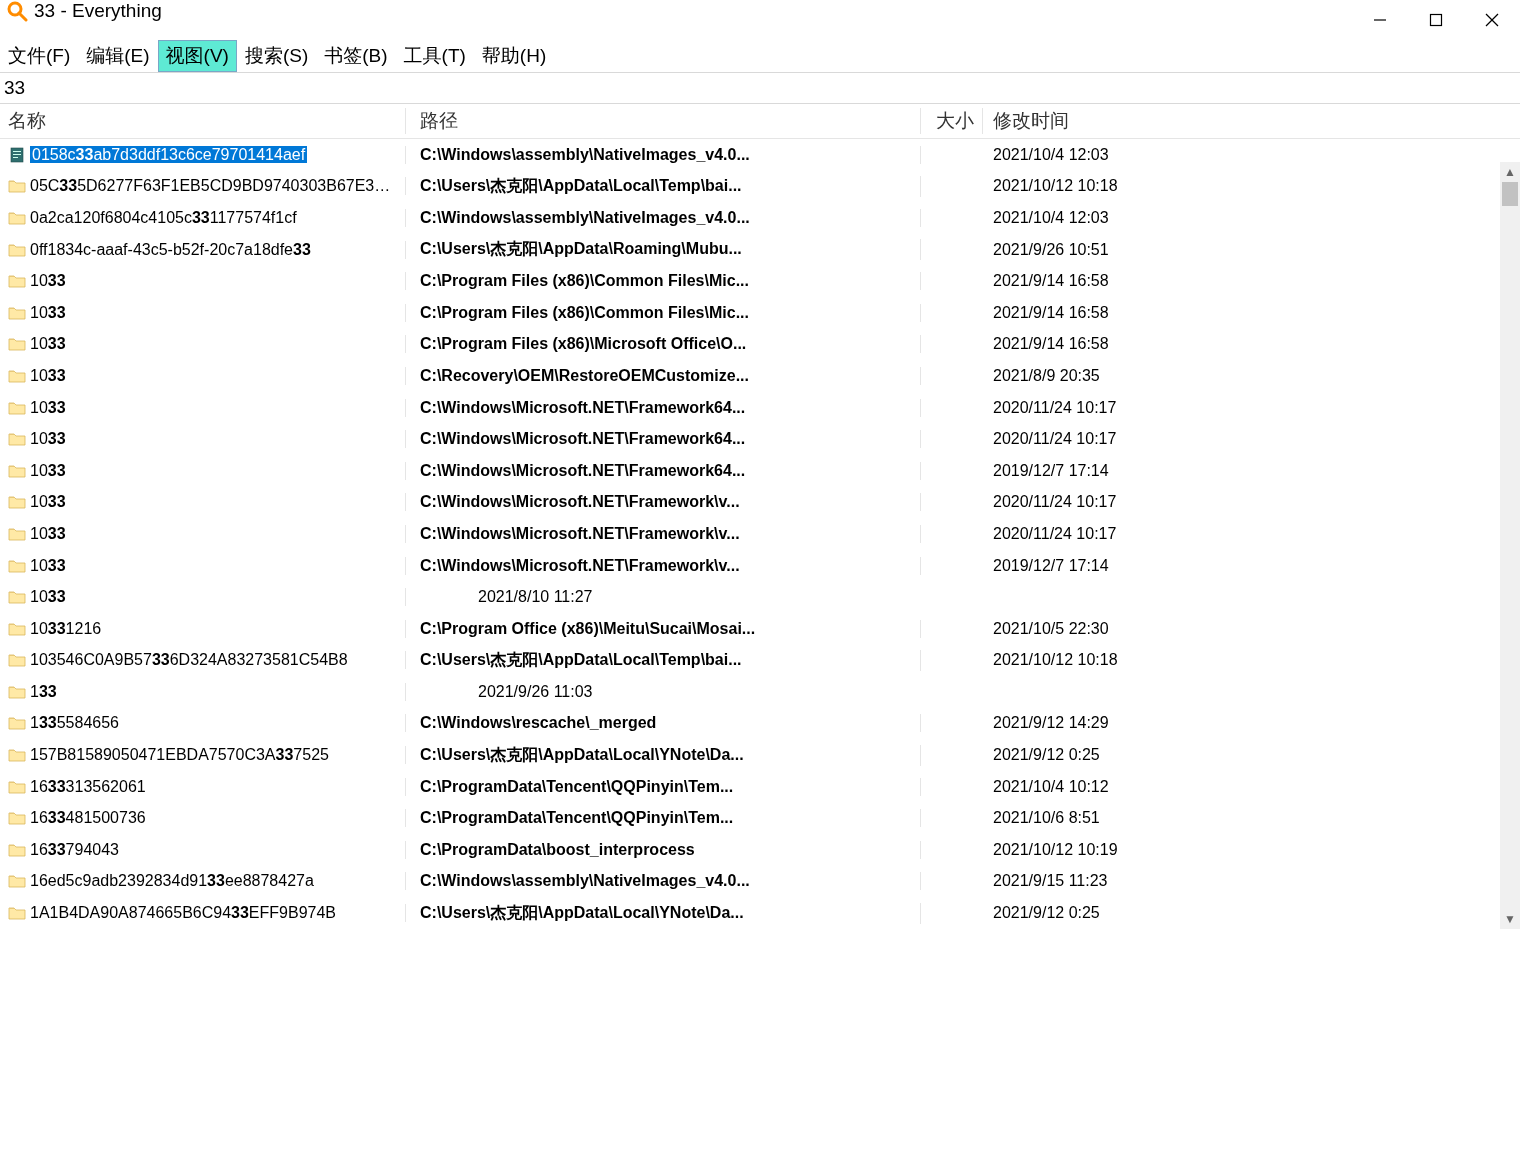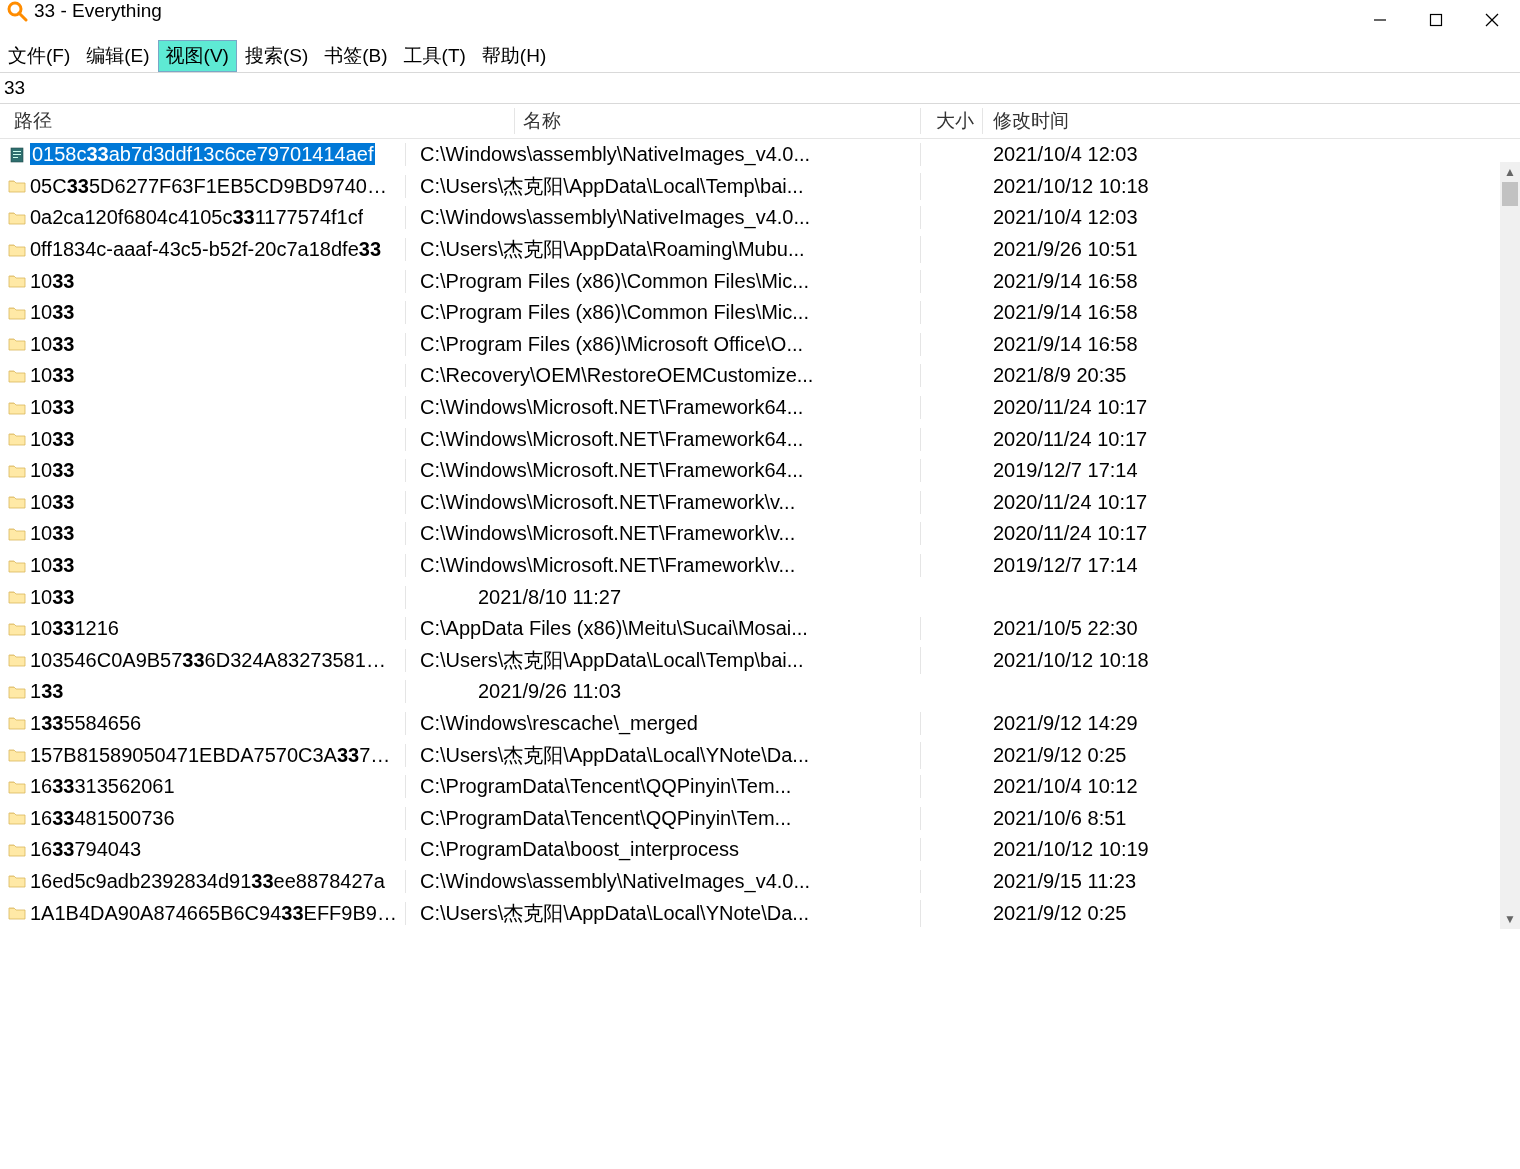--- a/index.html
+++ b/index.html
@@ -16,24 +16,24 @@
   .menu-item.active{background:#5eead4;border:1px solid #7aa7c7;padding:2px 7px;}
   .searchbar{border-top:1px solid #d9d9d9;border-bottom:1px solid #d9d9d9;height:30px;}
   .searchbar input{border:0;outline:0;width:100%;height:100%;font-size:19px;padding:0 4px;box-sizing:border-box;}
   .headers{display:flex;height:34px;align-items:center;border-bottom:1px solid #e5e5e5;font-size:19px;color:#333;}
   .col{box-sizing:border-box;padding:0 8px;white-space:nowrap;overflow:hidden;text-overflow:ellipsis;}
   .col-name{flex:0 0 406px;border-right:1px solid #e5e5e5;}
   .col-path{flex:0 0 515px;border-right:1px solid #e5e5e5;padding-left:14px;}
   .col-size{flex:0 0 62px;border-right:1px solid #e5e5e5;text-align:right;}
   .col-mod{flex:1 1 auto;padding-left:10px;}
   .rows{}
-  .row{display:flex;height:31.6px;align-items:center;font-size:20px;justify-content:space-between;}
+  .row{display:flex;height:31.6px;align-items:center;font-size:16px;justify-content:space-between;}
   .row .col-name{display:flex;align-items:center;overflow:hidden;}
   .row .col-name .fname{white-space:nowrap;overflow:hidden;text-overflow:ellipsis;}
-  .row .col-path{white-space:nowrap;overflow:hidden;text-overflow:ellipsis;color:#000;}
+  .row .col-path{white-space:nowrap;overflow:hidden;text-overflow:ellipsis;color:#000;font-weight:bold;}
   .row .col-mod{white-space:nowrap;}
   .folder-icon{flex:0 0 18px;width:18px;height:16px;margin-right:4px;}
   .folder-icon svg{display:block;}
   .row.selected .selbox{background:#0078d7;color:#fff;padding:0 2px;}
   .row.selected{}
   b.hl{font-weight:700;}
   .scrollbar{position:absolute;top:162px;right:0;width:20px;bottom:0;background:#f0f0f0;}
   .scrollbar .thumb{position:absolute;left:2px;right:2px;top:0;height:24px;background:#c2c2c2;}
   .scrollbar .arrow{position:absolute;left:0;right:0;height:20px;display:flex;align-items:center;justify-content:center;color:#666;font-size:12px;}
   .scrollbar .arrow.up{top:0;}
@@ -81,22 +81,22 @@
       <div class="menu-item">书签(B)</div>
       <div class="menu-item">工具(T)</div>
       <div class="menu-item">帮助(H)</div>
     </div>
 
 <div class="searchbar">
   <input type="text" value="33" style="">
 </div>
 
 <div class="headers">
+  <div class="col col-name">名称</div>
   <div class="col col-path">路径</div>
-  <div class="col col-name">名称</div>
   <div class="col col-size">大小</div>
   <div class="col col-mod">修改时间</div>
 </div>
 
 <div class="rows" id="rows">
       <div class="row selected">
         <div class="col col-name">
           <span class="folder-icon">
             <svg width="18" height="16" viewBox="0 0 18 16">
               <rect x="3" y="1" width="12" height="14" fill="#2f6f6f" stroke="#1e4a4a" stroke-width="0.6"></rect>
@@ -309,21 +309,21 @@
       <div class="row">
         <div class="col col-name">
           <span class="folder-icon">
             <svg width="18" height="16" viewBox="0 0 18 16">
               <path d="M1 3 L6 3 L8 5 L17 5 L17 14 L1 14 Z" fill="#ffe9a6" stroke="#d9b65a" stroke-width="0.8"></path>
               <path d="M1 3 L6 3 L7 4 L1 4 Z" fill="#e8c878"></path>
             </svg>
           </span>
           <span class="fname">10<b class="hl">33</b>1216</span>
         </div>
-        <div class="col col-path">C:\AppData Files (x86)\Meitu\Sucai\Mosai...</div>
+        <div class="col col-path">C:\Program Office (x86)\Meitu\Sucai\Mosai...</div>
         <div class="col col-size"></div>
         <div class="col col-mod">2021/10/5 22:30</div>
       </div>
       <div class="row">
         <div class="col col-name">
           <span class="folder-icon">
             <svg width="18" height="16" viewBox="0 0 18 16">
               <path d="M1 3 L6 3 L8 5 L17 5 L17 14 L1 14 Z" fill="#ffe9a6" stroke="#d9b65a" stroke-width="0.8"></path>
               <path d="M1 3 L6 3 L7 4 L1 4 Z" fill="#e8c878"></path>
             </svg>

